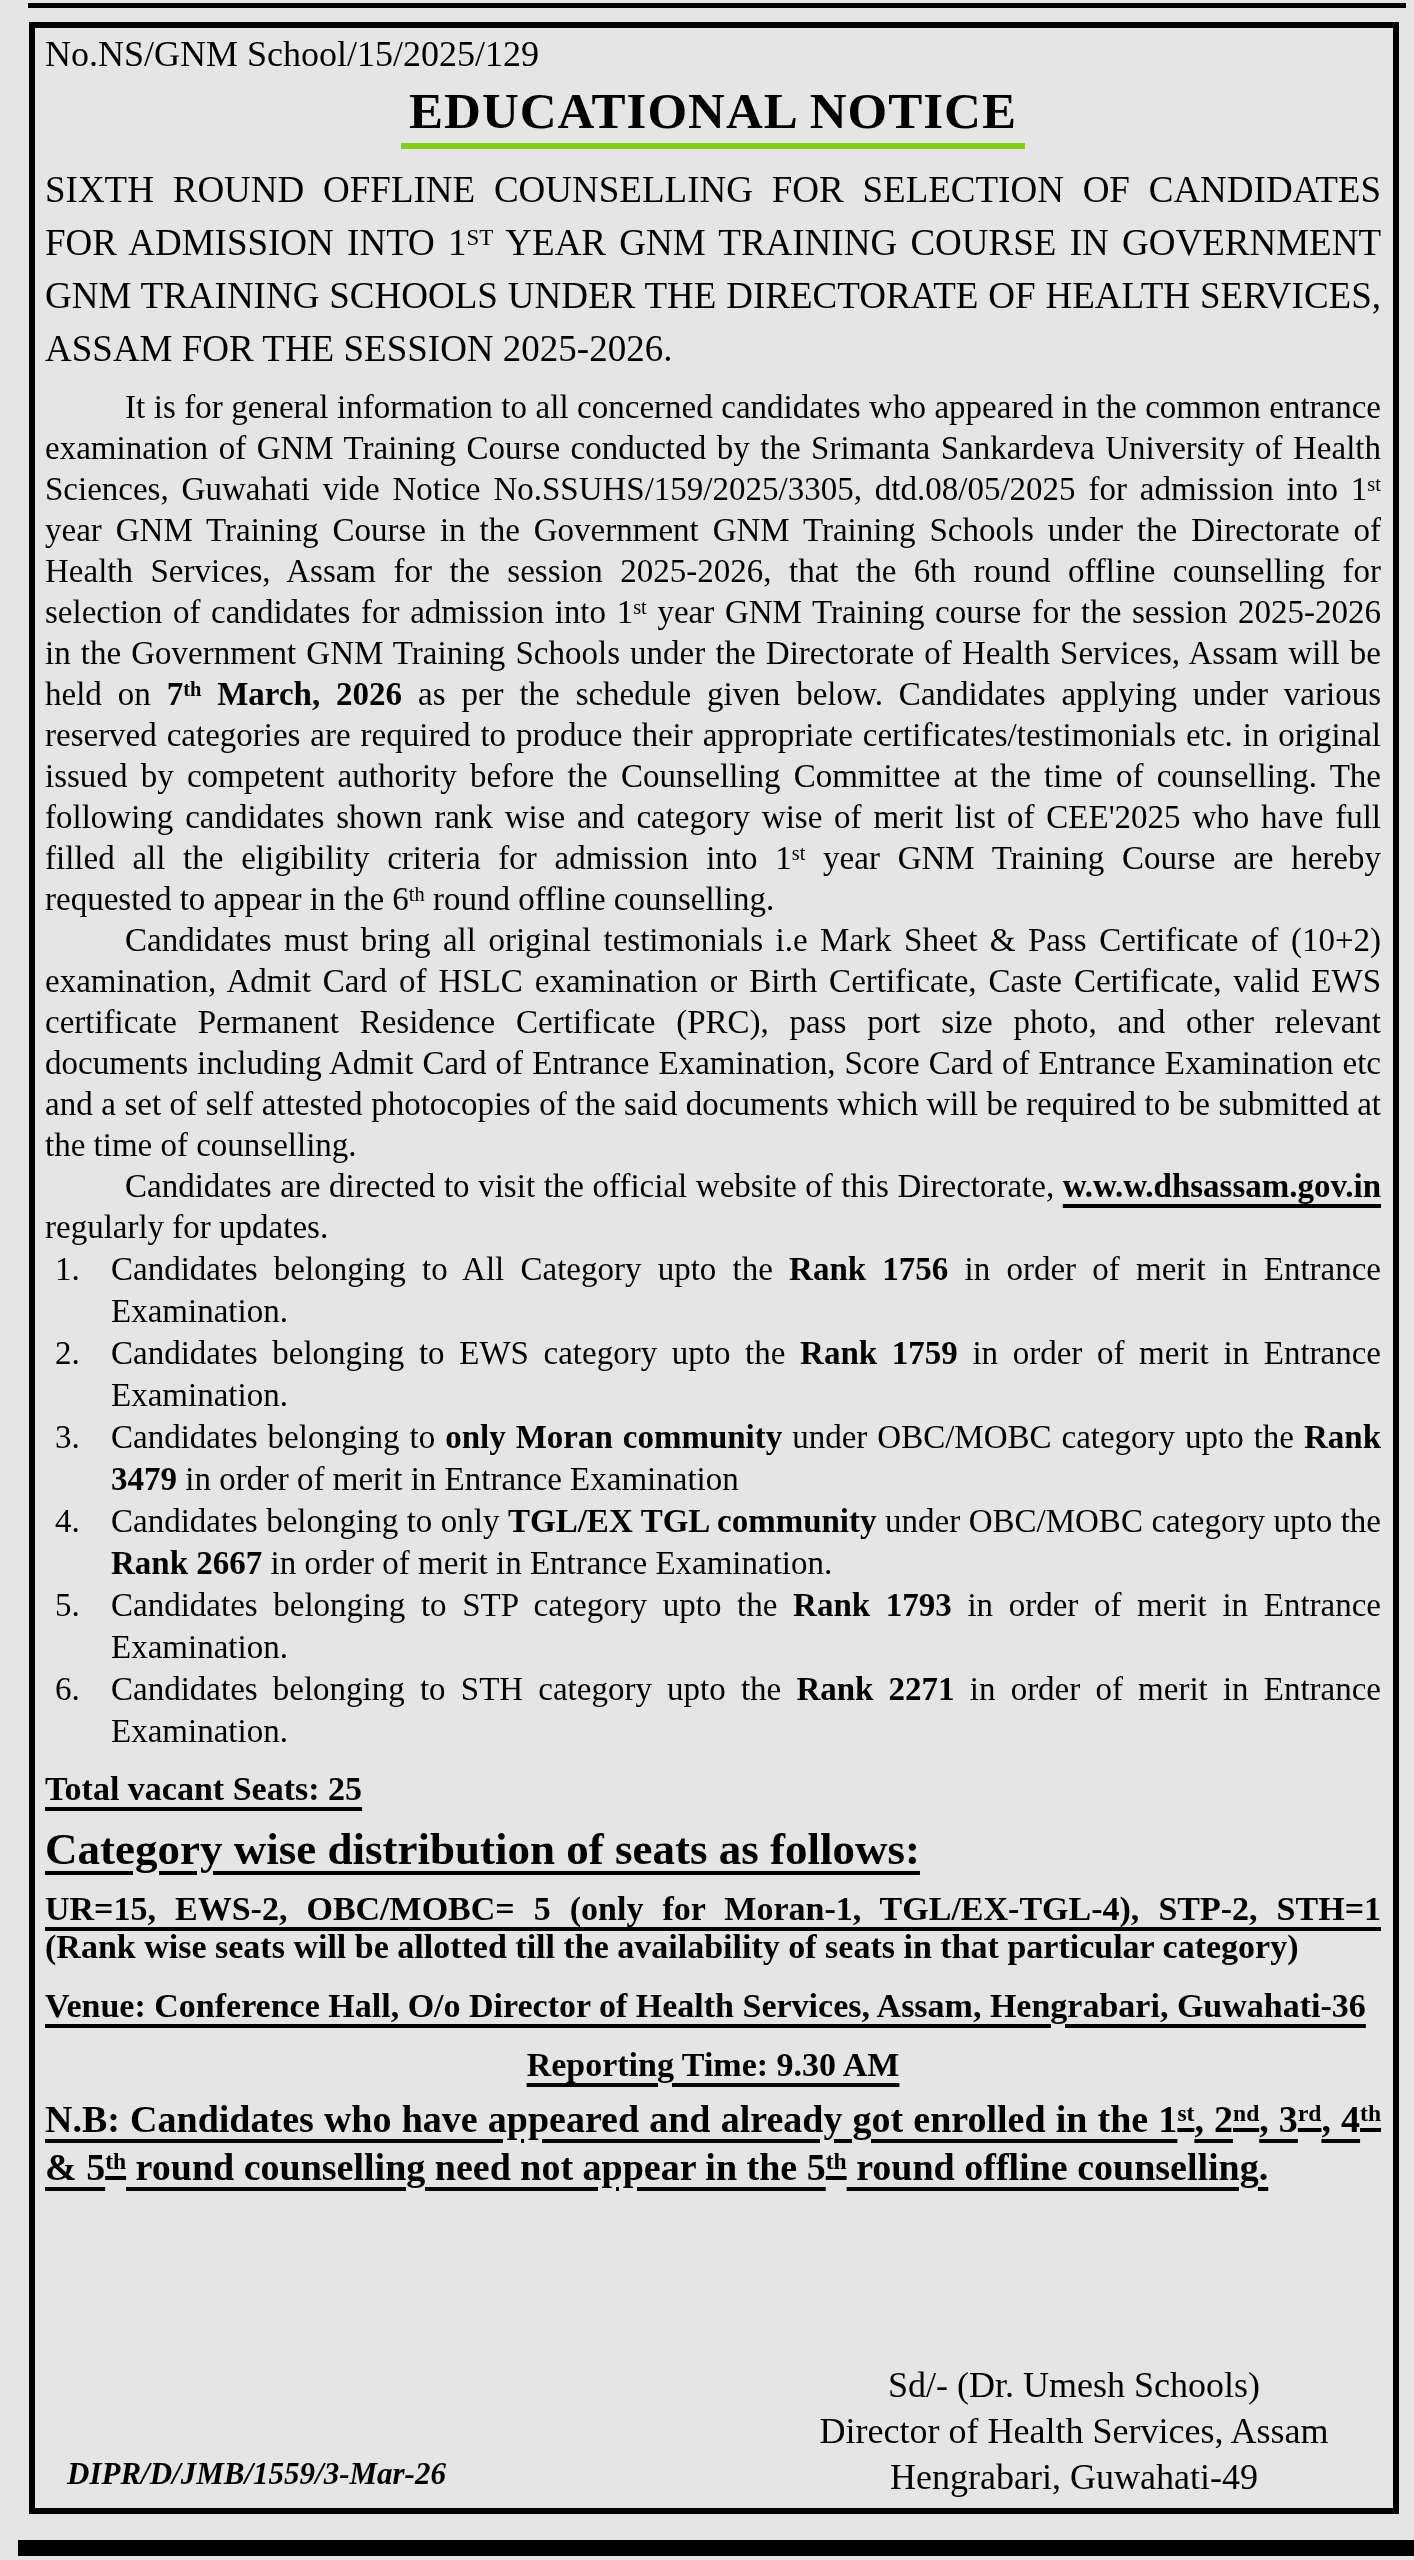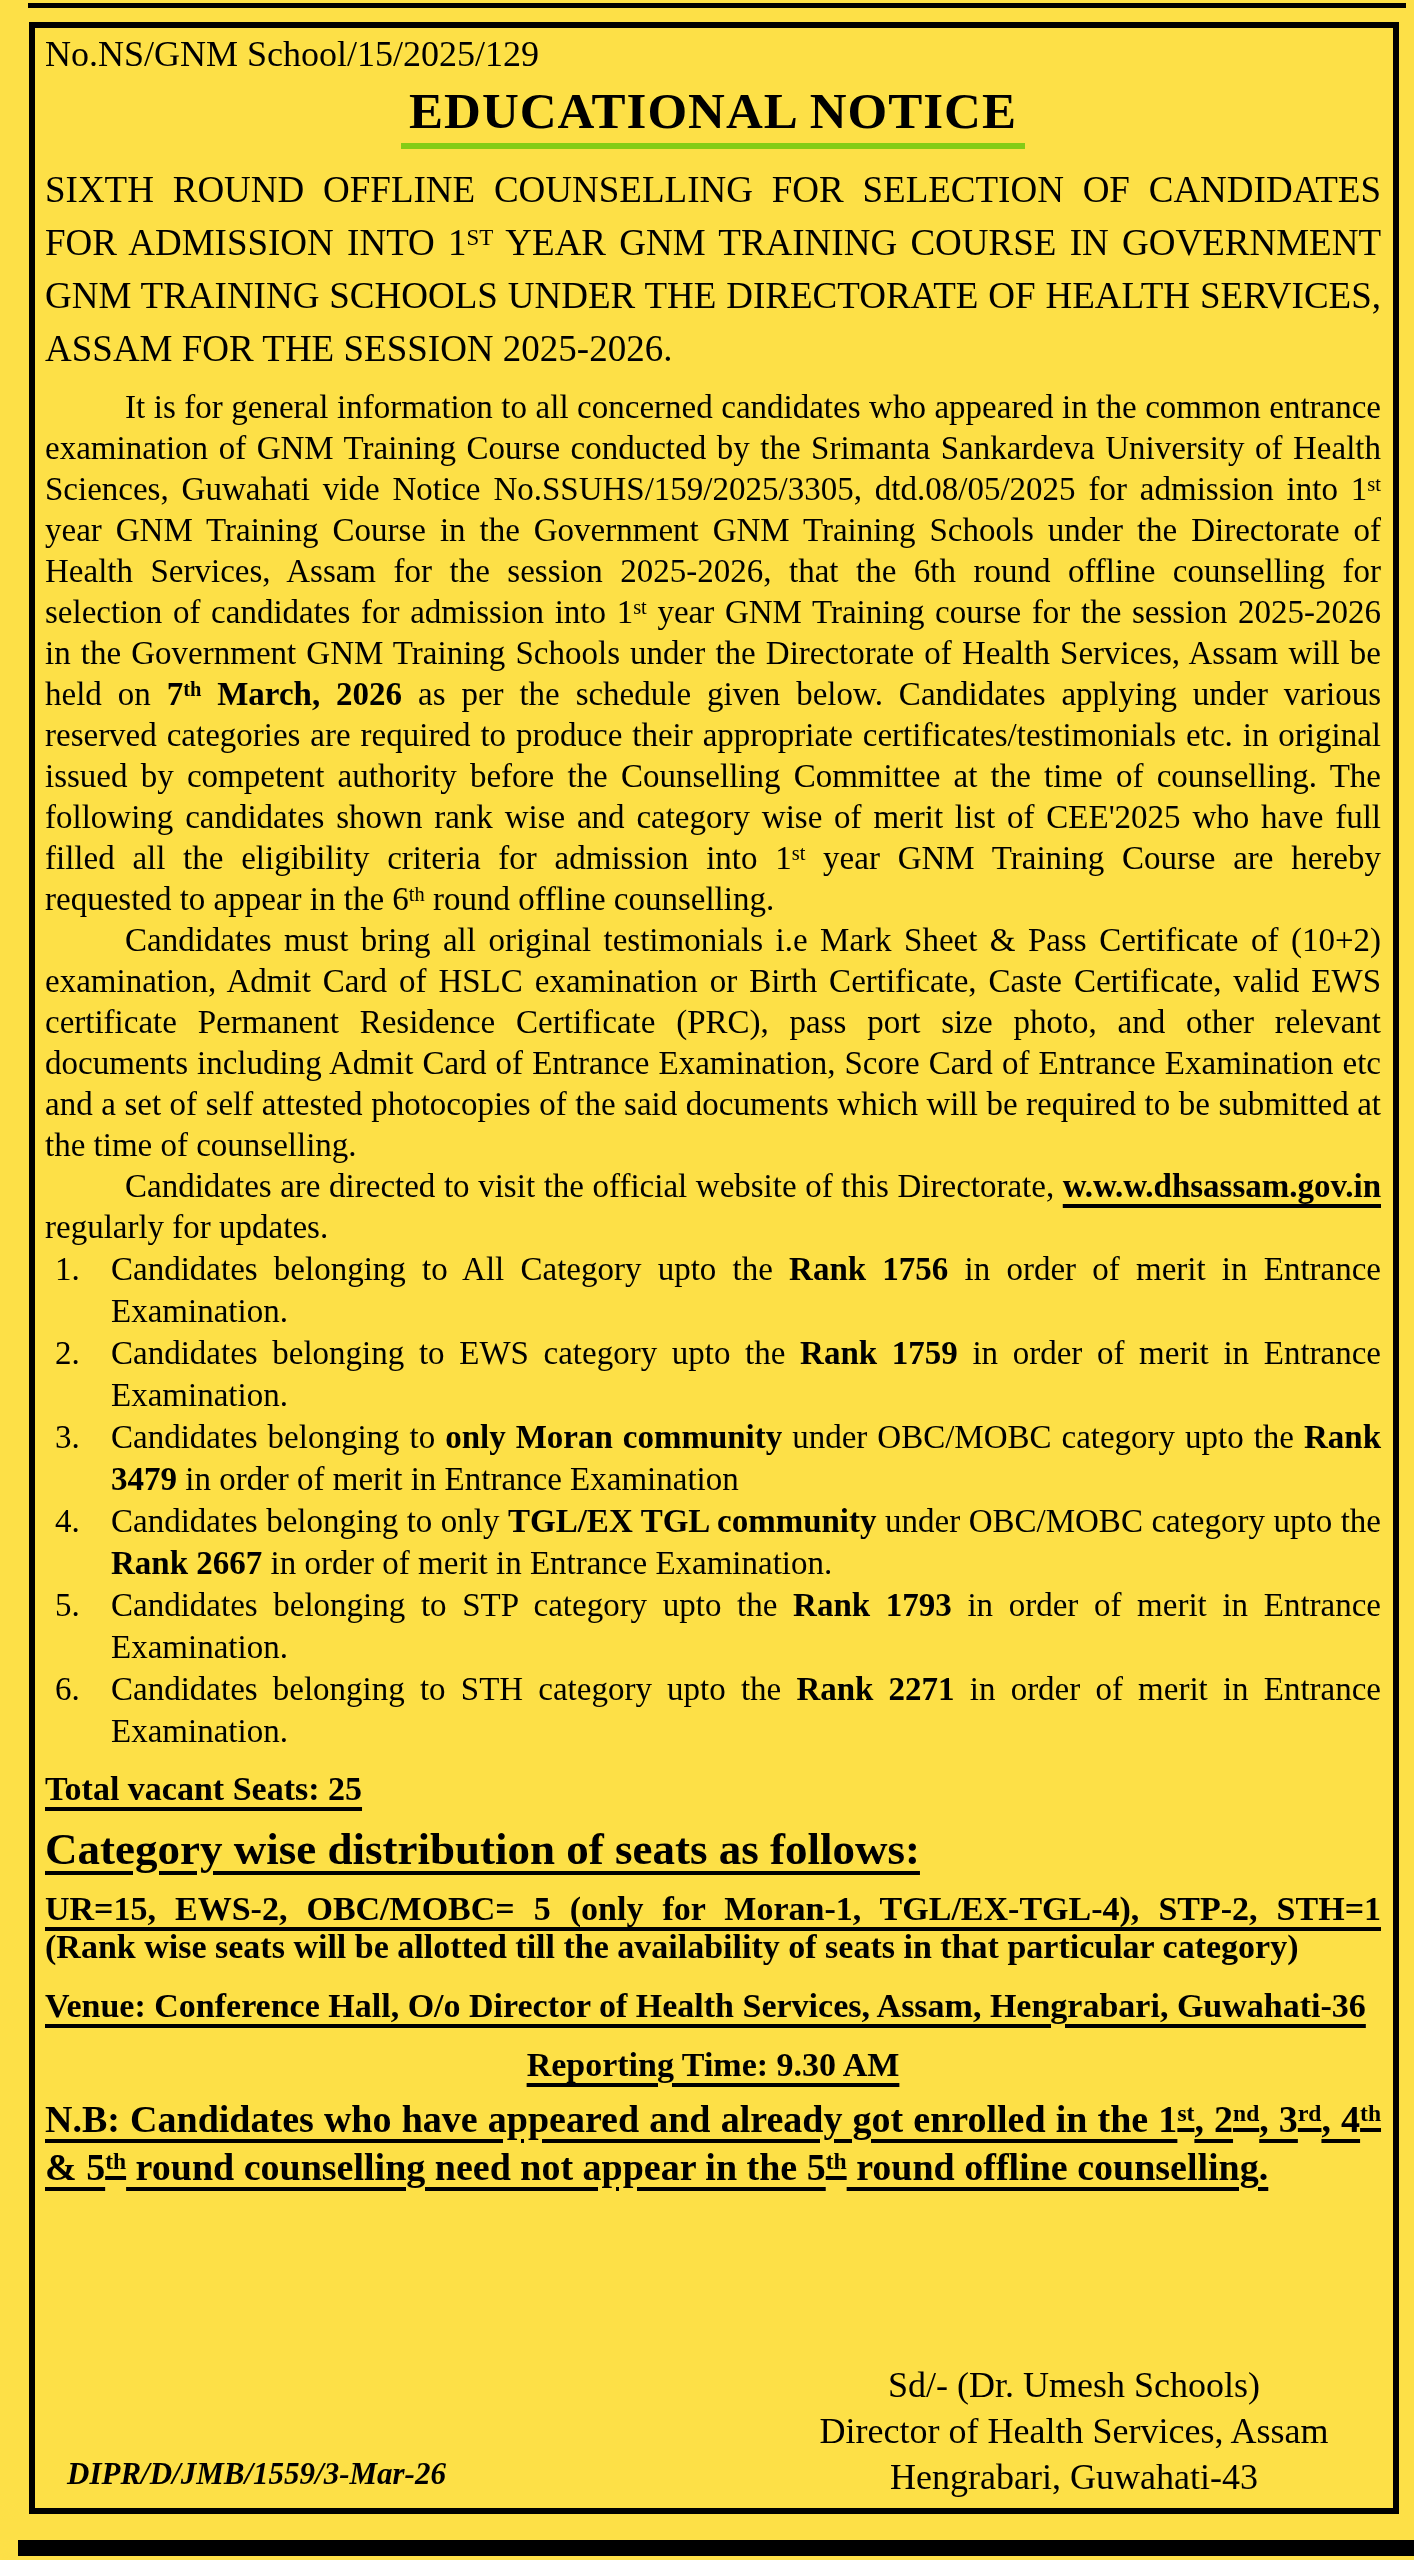--- a/index.html
+++ b/index.html
@@ -1,20 +1,20 @@
 <!DOCTYPE html>
 <html><head>
 <meta charset="utf-8">
 <style>
   html, body { margin: 0; padding: 0; background: #ffffff; }
   .page {
     position: relative;
     width: 1414px;
     height: 2560px;
-    background: #fde047;
+    background: #e5e5e5;
     color: #000000;
     font-family: "Liberation Serif", "DejaVu Serif", serif;
     overflow: hidden;
   }
   .top-rule {
     position: absolute;
     left: 28px; top: 3px;
     width: 1378px; height: 5px;
     background: #000;
   }
@@ -161,20 +161,20 @@
 
     <div class="venue-line u-head">Venue: Conference Hall, O/o Director of Health Services, Assam, Hengrabari, Guwahati-36</div>
 
     <div class="report-line"><span class="u-head">Reporting Time: 9.30 AM</span></div>
 
     <div class="nb-line seg-b"><span class="seg-u">N.B: Candidates who have appeared and already got enrolled in the 1</span><span class="seg-s seg-u">st</span><span class="seg-u">, 2</span><span class="seg-s seg-u">nd</span><span class="seg-u">, 3</span><span class="seg-s seg-u">rd</span><span class="seg-u">, 4</span><span class="seg-s seg-u">th</span><span class="seg-u"> &amp; 5</span><span class="seg-s seg-u">th</span><span class="seg-u"> round counselling need not appear in the 5</span><span class="seg-s seg-u">th</span><span class="seg-u"> round offline counselling.</span></div>
 
     <div class="signature">
       <div>Sd/-  (Dr. Umesh Schools)</div>
       <div>Director of Health Services, Assam</div>
-      <div>Hengrabari, Guwahati-43</div>
+      <div>Hengrabari, Guwahati-49</div>
     </div>
 
     <div class="footer-ref">DIPR/D/JMB/1559/3-Mar-26</div>
   </div>
 
   <div class="bottom-bar"></div>
 </div>
 
 </body></html>

